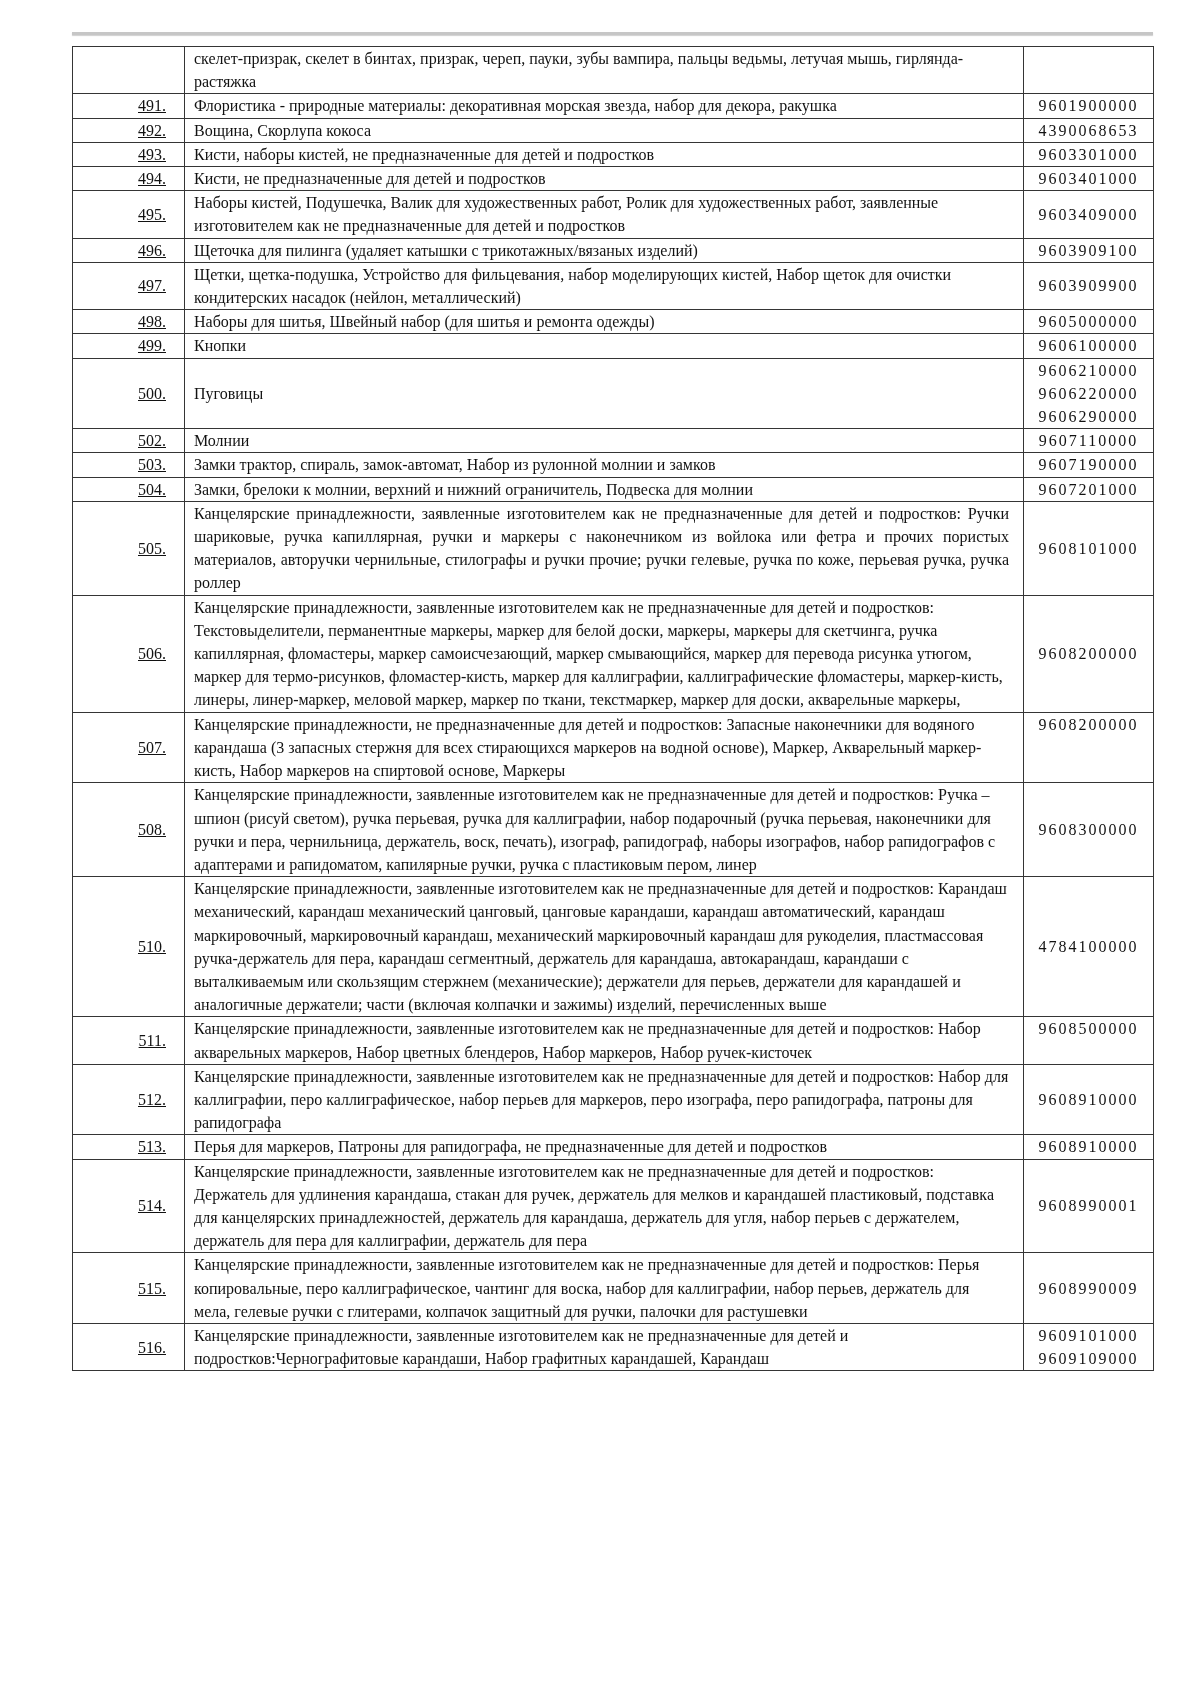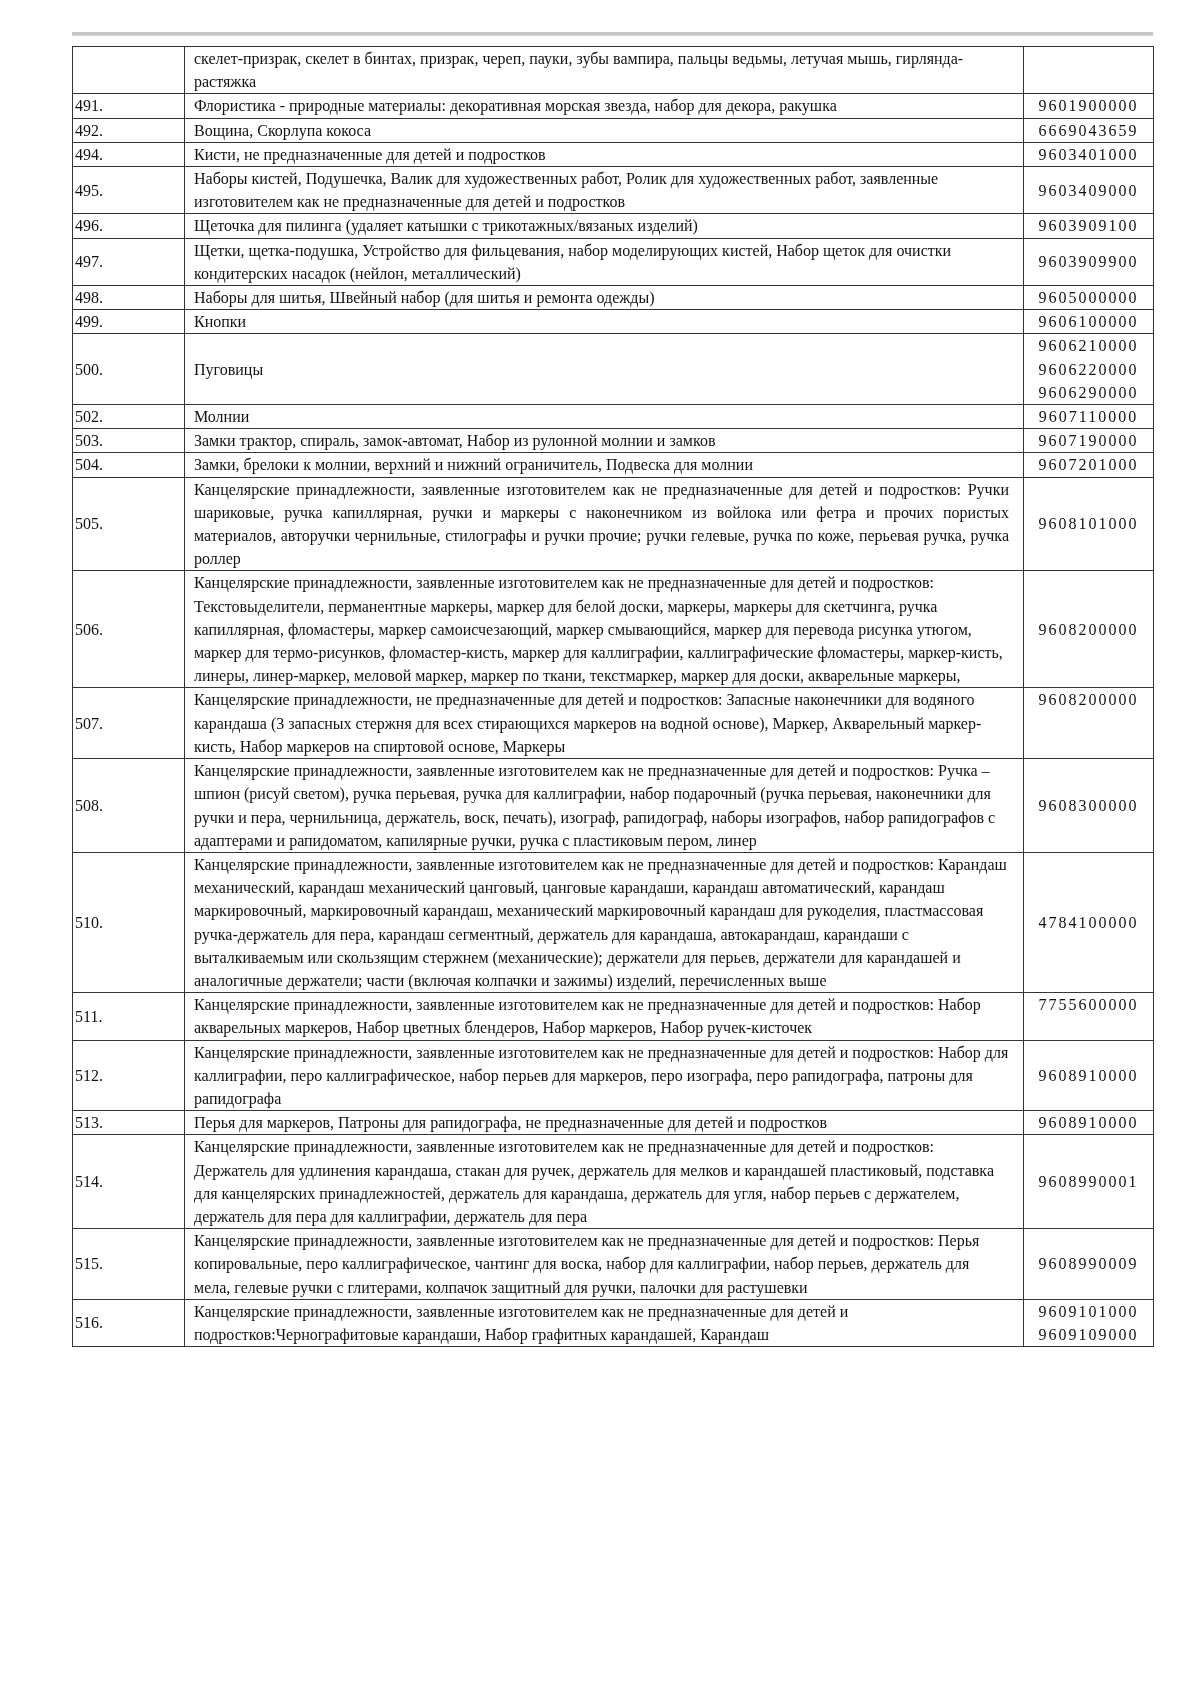--- a/index.html
+++ b/index.html
@@ -30,22 +30,24 @@
     table-layout: fixed;
   }
   table.codes td {
     border: 1px solid #353535;
     font-size: 16px;
     line-height: 23.2px;
     vertical-align: middle;
     overflow: hidden;
   }
   td.num {
+    text-align: right;
     vertical-align: top;
     padding: 0 18px 0 2px;
+    text-decoration: underline;
   }
   td.desc {
     text-align: left;
     padding: 0 14px 0 9px;
   }
   td.desc.justify { text-align: justify; }
   td.code {
     text-align: center;
     padding: 0 2px;
     letter-spacing: 2px;
@@ -74,21 +76,28 @@
           <td class="num">491.</td>
           <td class="desc">Флористика - природные материалы: декоративная морская звезда, набор для декора, ракушка</td>
           <td class="code">
             <div>9601900000</div>
           </td>
         </tr>
         <tr>
           <td class="num">492.</td>
           <td class="desc">Вощина, Скорлупа кокоса</td>
           <td class="code">
-            <div>6669043659</div>
+            <div>4390068653</div>
+          </td>
+        </tr>
+        <tr>
+          <td class="num">493.</td>
+          <td class="desc">Кисти, наборы кистей, не предназначенные для детей и подростков</td>
+          <td class="code">
+            <div>9603301000</div>
           </td>
         </tr>
         <tr>
           <td class="num">494.</td>
           <td class="desc">Кисти, не предназначенные для детей и подростков</td>
           <td class="code">
             <div>9603401000</div>
           </td>
         </tr>
         <tr>
@@ -188,21 +197,21 @@
           <td class="num">510.</td>
           <td class="desc">Канцелярские принадлежности, заявленные изготовителем как не предназначенные для детей и подростков: Карандаш механический, карандаш механический цанговый, цанговые карандаши, карандаш автоматический, карандаш маркировочный, маркировочный карандаш, механический маркировочный карандаш для рукоделия, пластмассовая ручка-держатель для пера, карандаш сегментный, держатель для карандаша, автокарандаш, карандаши с выталкиваемым или скользящим стержнем (механические); держатели для перьев, держатели для карандашей и аналогичные держатели; части (включая колпачки и зажимы) изделий, перечисленных выше</td>
           <td class="code">
             <div>4784100000</div>
           </td>
         </tr>
         <tr>
           <td class="num">511.</td>
           <td class="desc">Канцелярские принадлежности, заявленные изготовителем как не предназначенные для детей и подростков: Набор акварельных маркеров, Набор цветных блендеров, Набор маркеров, Набор ручек-кисточек</td>
           <td class="code top">
-            <div>7755600000</div>
+            <div>9608500000</div>
           </td>
         </tr>
         <tr>
           <td class="num">512.</td>
           <td class="desc">Канцелярские принадлежности, заявленные изготовителем как не предназначенные для детей и подростков: Набор для каллиграфии, перо каллиграфическое, набор перьев для маркеров, перо изографа, перо рапидографа, патроны для рапидографа</td>
           <td class="code">
             <div>9608910000</div>
           </td>
         </tr>
         <tr>

